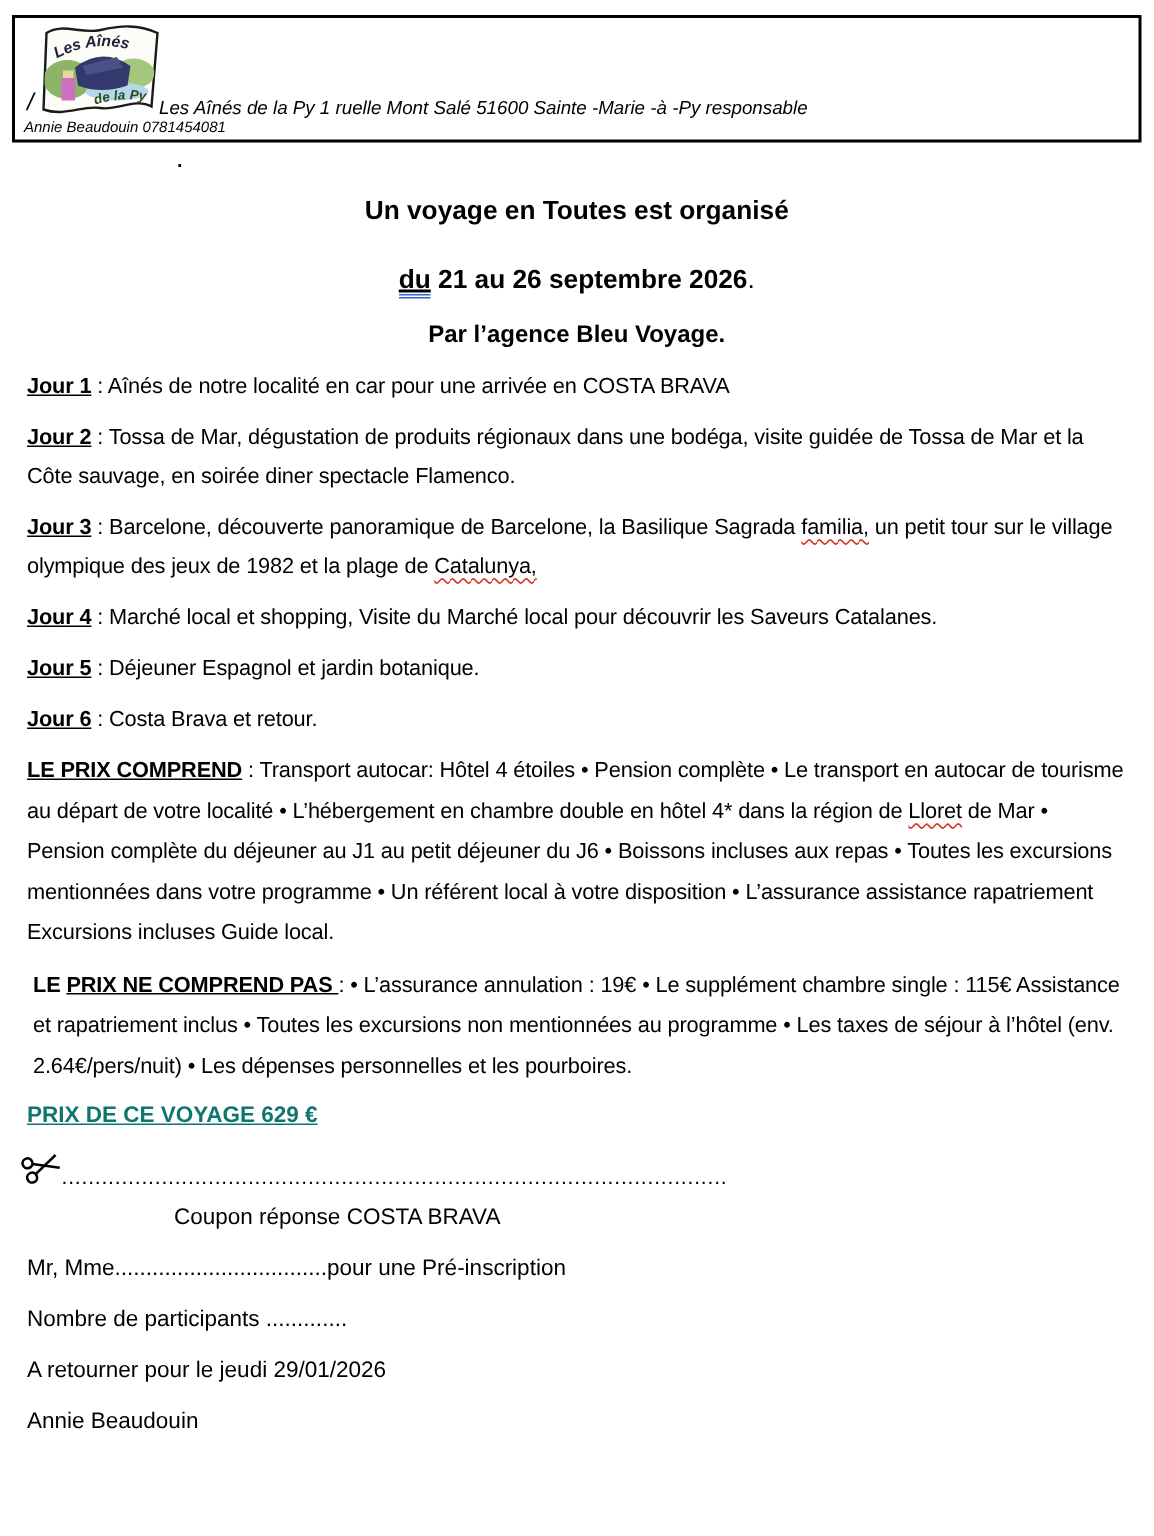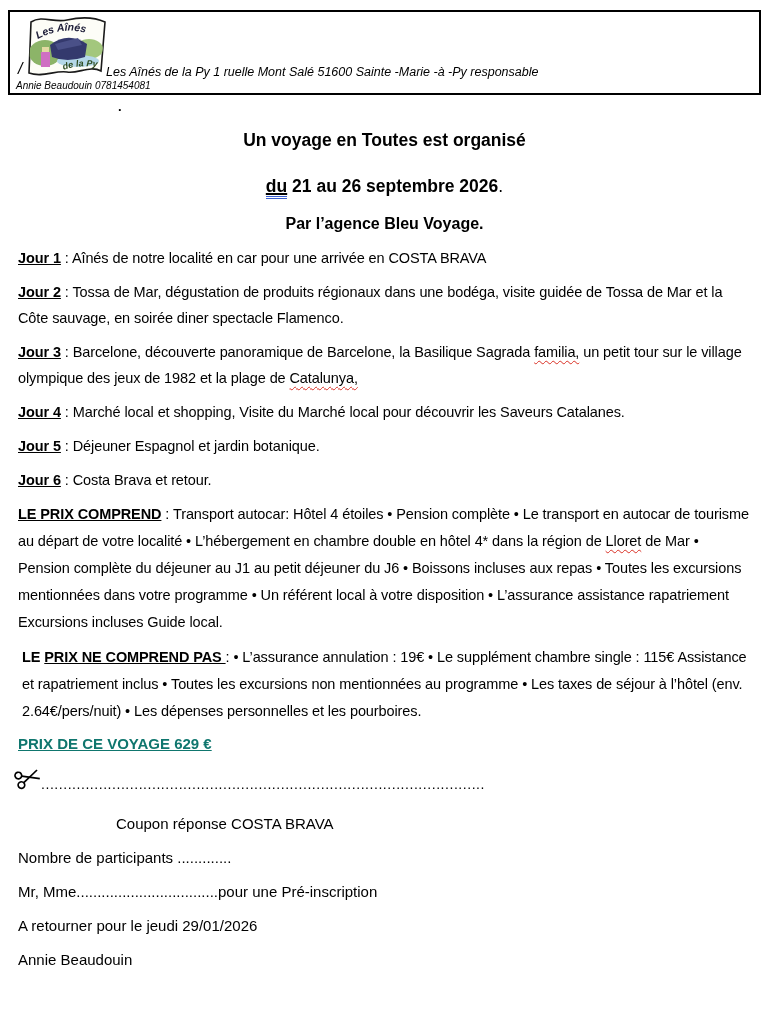--- a/index.html
+++ b/index.html
@@ -33,21 +33,21 @@
   }
   p.inc{line-height:27px;}
   p.exc{line-height:27px;padding-left:4px;}
   .price{margin:9px 18px 0 18px;font-size:15px;line-height:19px;font-weight:bold;}
   .price .ptxt{color:#0f766e;text-decoration:underline;}
   p.note{margin:5px 16px 0 18px;font-size:14.5px;line-height:26px;letter-spacing:-0.1px;}
   
   .cut{margin:12px 0 0 14px;display:flex;align-items:flex-end;height:26px;}
   .cut .dots{font-size:14px;letter-spacing:0.55px;line-height:13px;white-space:nowrap;overflow:hidden;}
   
-  .coupon-title{margin:24px 0 0 116px;font-size:15px;line-height:18px;}
+  .coupon-title{margin:12px 0 0 116px;font-size:15px;line-height:18px;}
   .cline{margin:16px 0 0 18px;font-size:15px;line-height:18px;}
 </style>
 </head>
 <body>
 
 <div class="page">
 
   <div class="hbox">
     <svg class="logo" width="90" height="70" viewBox="0 0 90 70">
       <defs>
@@ -111,18 +111,18 @@
         <circle cx="5.5" cy="8" r="3.3" fill="none" stroke="#000" stroke-width="1.7"></circle>
         <circle cx="5.5" cy="18" r="3.3" fill="none" stroke="#000" stroke-width="1.7"></circle>
         <line x1="8.5" y1="9.5" x2="25" y2="17.5" stroke="#000" stroke-width="1.7"></line>
         <line x1="8.5" y1="16.5" x2="25" y2="8.5" stroke="#000" stroke-width="1.7"></line>
       </g>
     </svg>
     <span class="dots">....................................................................................................</span>
   </div>
 
   <div class="coupon-title">Coupon réponse COSTA BRAVA</div>
+  <div class="cline">Mr, Mme..................................pour une Pré-inscription</div>
   <div class="cline">Nombre de participants .............</div>
-  <div class="cline">Mr, Mme..................................pour une Pré-inscription</div>
   <div class="cline">A retourner pour le jeudi 29/01/2026</div>
   <div class="cline">Annie Beaudouin</div>
 
 </div>
 
 </body></html>

